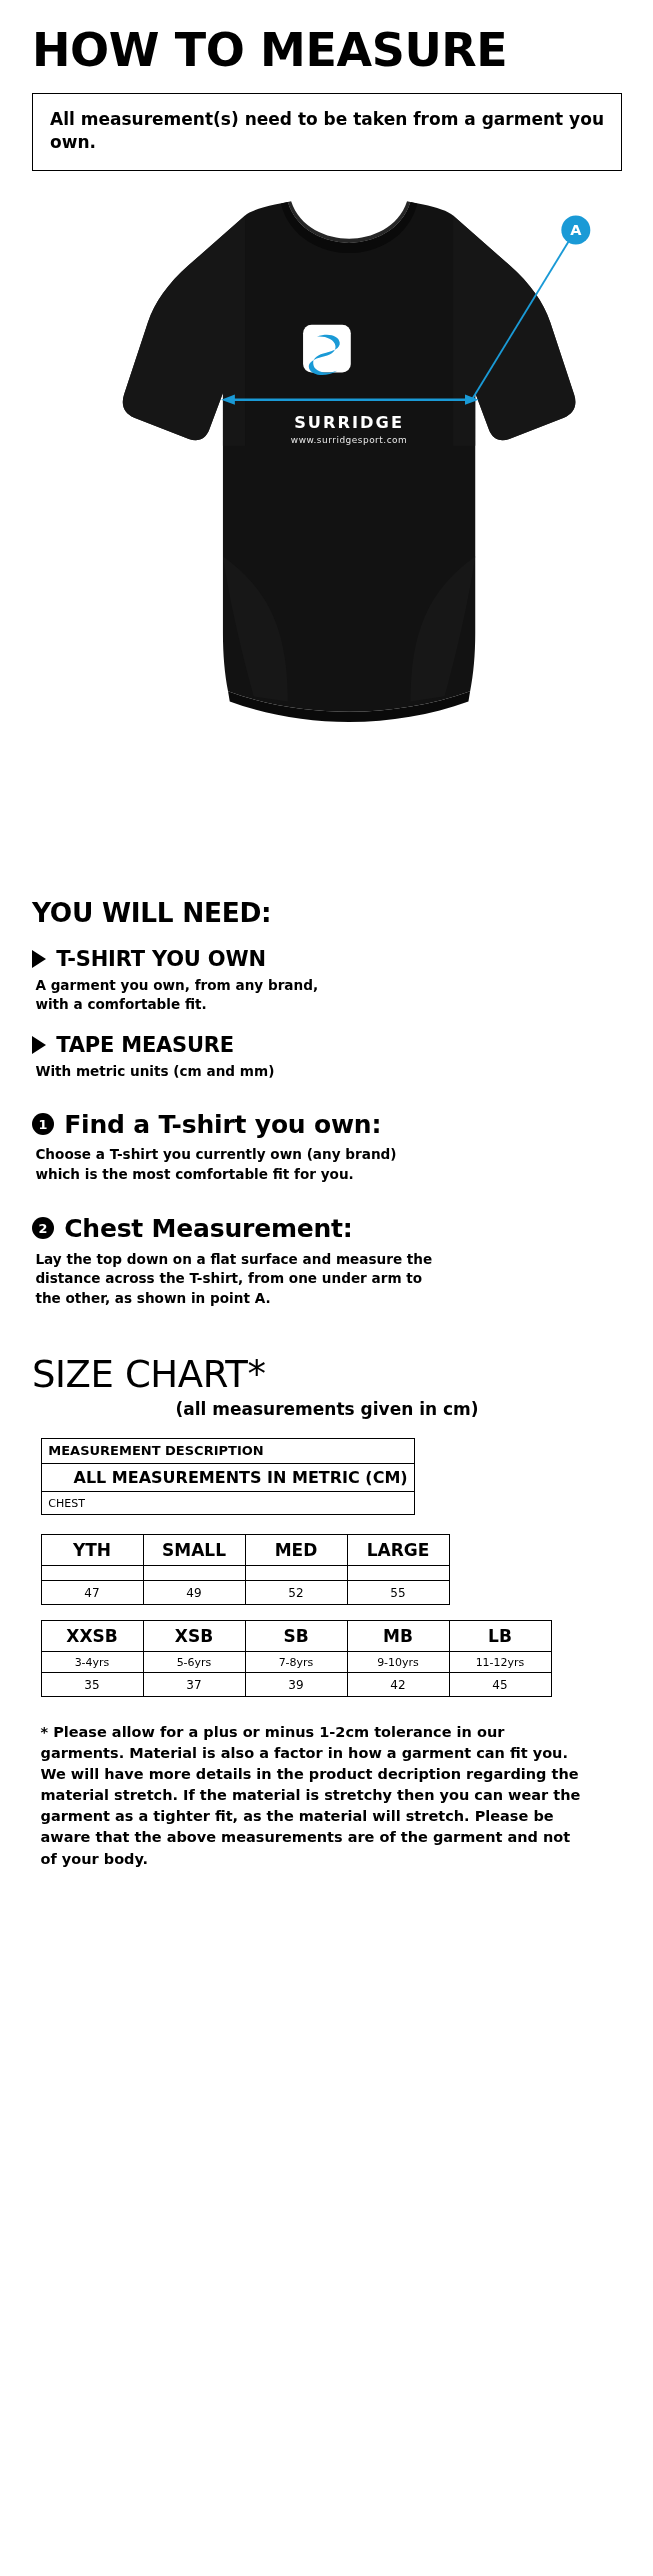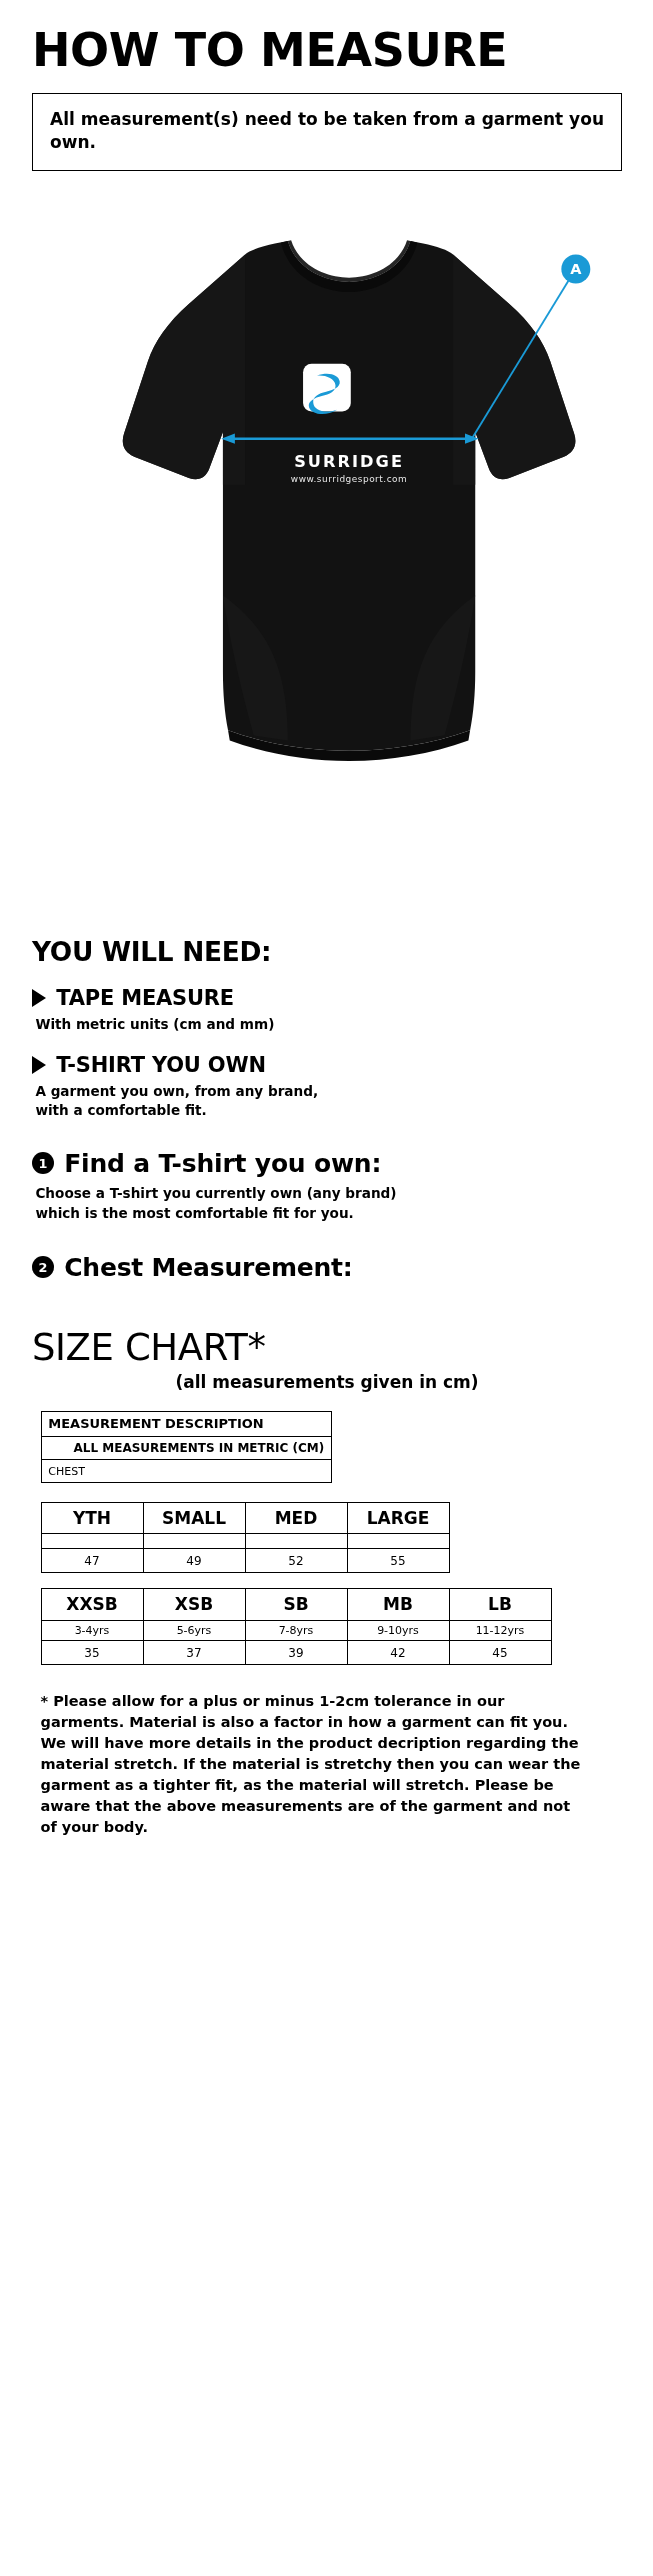--- a/index.html
+++ b/index.html
@@ -26,21 +26,21 @@
     line-height: 1.05;
   }
 
   
   .callout {
     border: 1.7px solid #000;
     padding: 14.5px 17px 15.3px 17px;
     font-size: 17px;
     font-weight: bold;
     line-height: 1.35;
-    margin-bottom: 58px;
+    margin-bottom: 19px;
   }
 
   
   .shirt-wrap {
     position: relative;
     width: 589px;
     height: 682px;
     margin-bottom: 25.6px;
   }
   .shirt-svg { position: absolute; left: 0; top: 0; }
@@ -124,21 +124,21 @@
   table { border-collapse: collapse; }
 
   .desc-table { margin-left: 8.5px; margin-bottom: 19px; }
   .desc-table td {
     border: 1.7px solid #000;
     padding: 4.3px 6.8px;
     font-size: 13px;
     font-weight: bold;
     white-space: nowrap;
   }
-  .desc-table tr:nth-child(2) td { font-size: 12px; padding-left: 32px; }
+  .desc-table tr:nth-child(2) td { font-size: 16px; padding-left: 32px; }
   .desc-table tr:nth-child(3) td { font-size: 11px; font-weight: normal; }
 
   .size-table {
     margin-left: 8.5px;
     margin-bottom: 15.3px;
     table-layout: fixed;
   }
   .size-table td {
     border: 1.7px solid #000;
     text-align: center;
@@ -237,48 +237,51 @@
         <text x="638" y="53" text-anchor="middle" fill="#ffffff" font-family="DejaVu Sans, sans-serif" font-size="17" font-weight="bold">A</text>
       </g>
     </svg>
   </div>
 
   <h2 class="section-title">YOU WILL NEED:</h2>
 
   <div>
     <div class="need-item">
       <span class="tri"></span>
-      <span class="need-label">TAPE MEASURE</span>
-    </div>
-    <div class="need-sub">With metric units (cm and mm)</div>
-  </div>
-
-  <div>
-    <div class="need-item">
-      <span class="tri"></span>
       <span class="need-label">T-SHIRT YOU OWN</span>
     </div>
     <div class="need-sub" style="white-space:pre-line">A garment you own, from any brand,
 with a comfortable fit.</div>
+  </div>
+
+  <div>
+    <div class="need-item">
+      <span class="tri"></span>
+      <span class="need-label">TAPE MEASURE</span>
+    </div>
+    <div class="need-sub">With metric units (cm and mm)</div>
   </div>
 
   <div>
     <div class="step">
       <span class="step-num">1</span>
       <span class="step-label">Find a T-shirt you own:</span>
     </div>
     <div class="step-sub" style="white-space:pre-line">Choose a T-shirt you currently own (any brand)
 which is the most comfortable fit for you.</div>
   </div>
 
   <div>
     <div class="step">
       <span class="step-num">2</span>
       <span class="step-label">Chest Measurement:</span>
     </div>
+    <div class="step-sub" style="white-space:pre-line">Lay the top down on a flat surface and measure the
+distance across the T-shirt, from one under arm to
+the other, as shown in point A.</div>
   </div>
 
   <h2 class="size-title">SIZE CHART*</h2>
   <div class="size-sub">(all measurements given in cm)</div>
 
   <table class="desc-table">
     <tbody>
         <tr>
           <td>MEASUREMENT DESCRIPTION</td>
         </tr>

